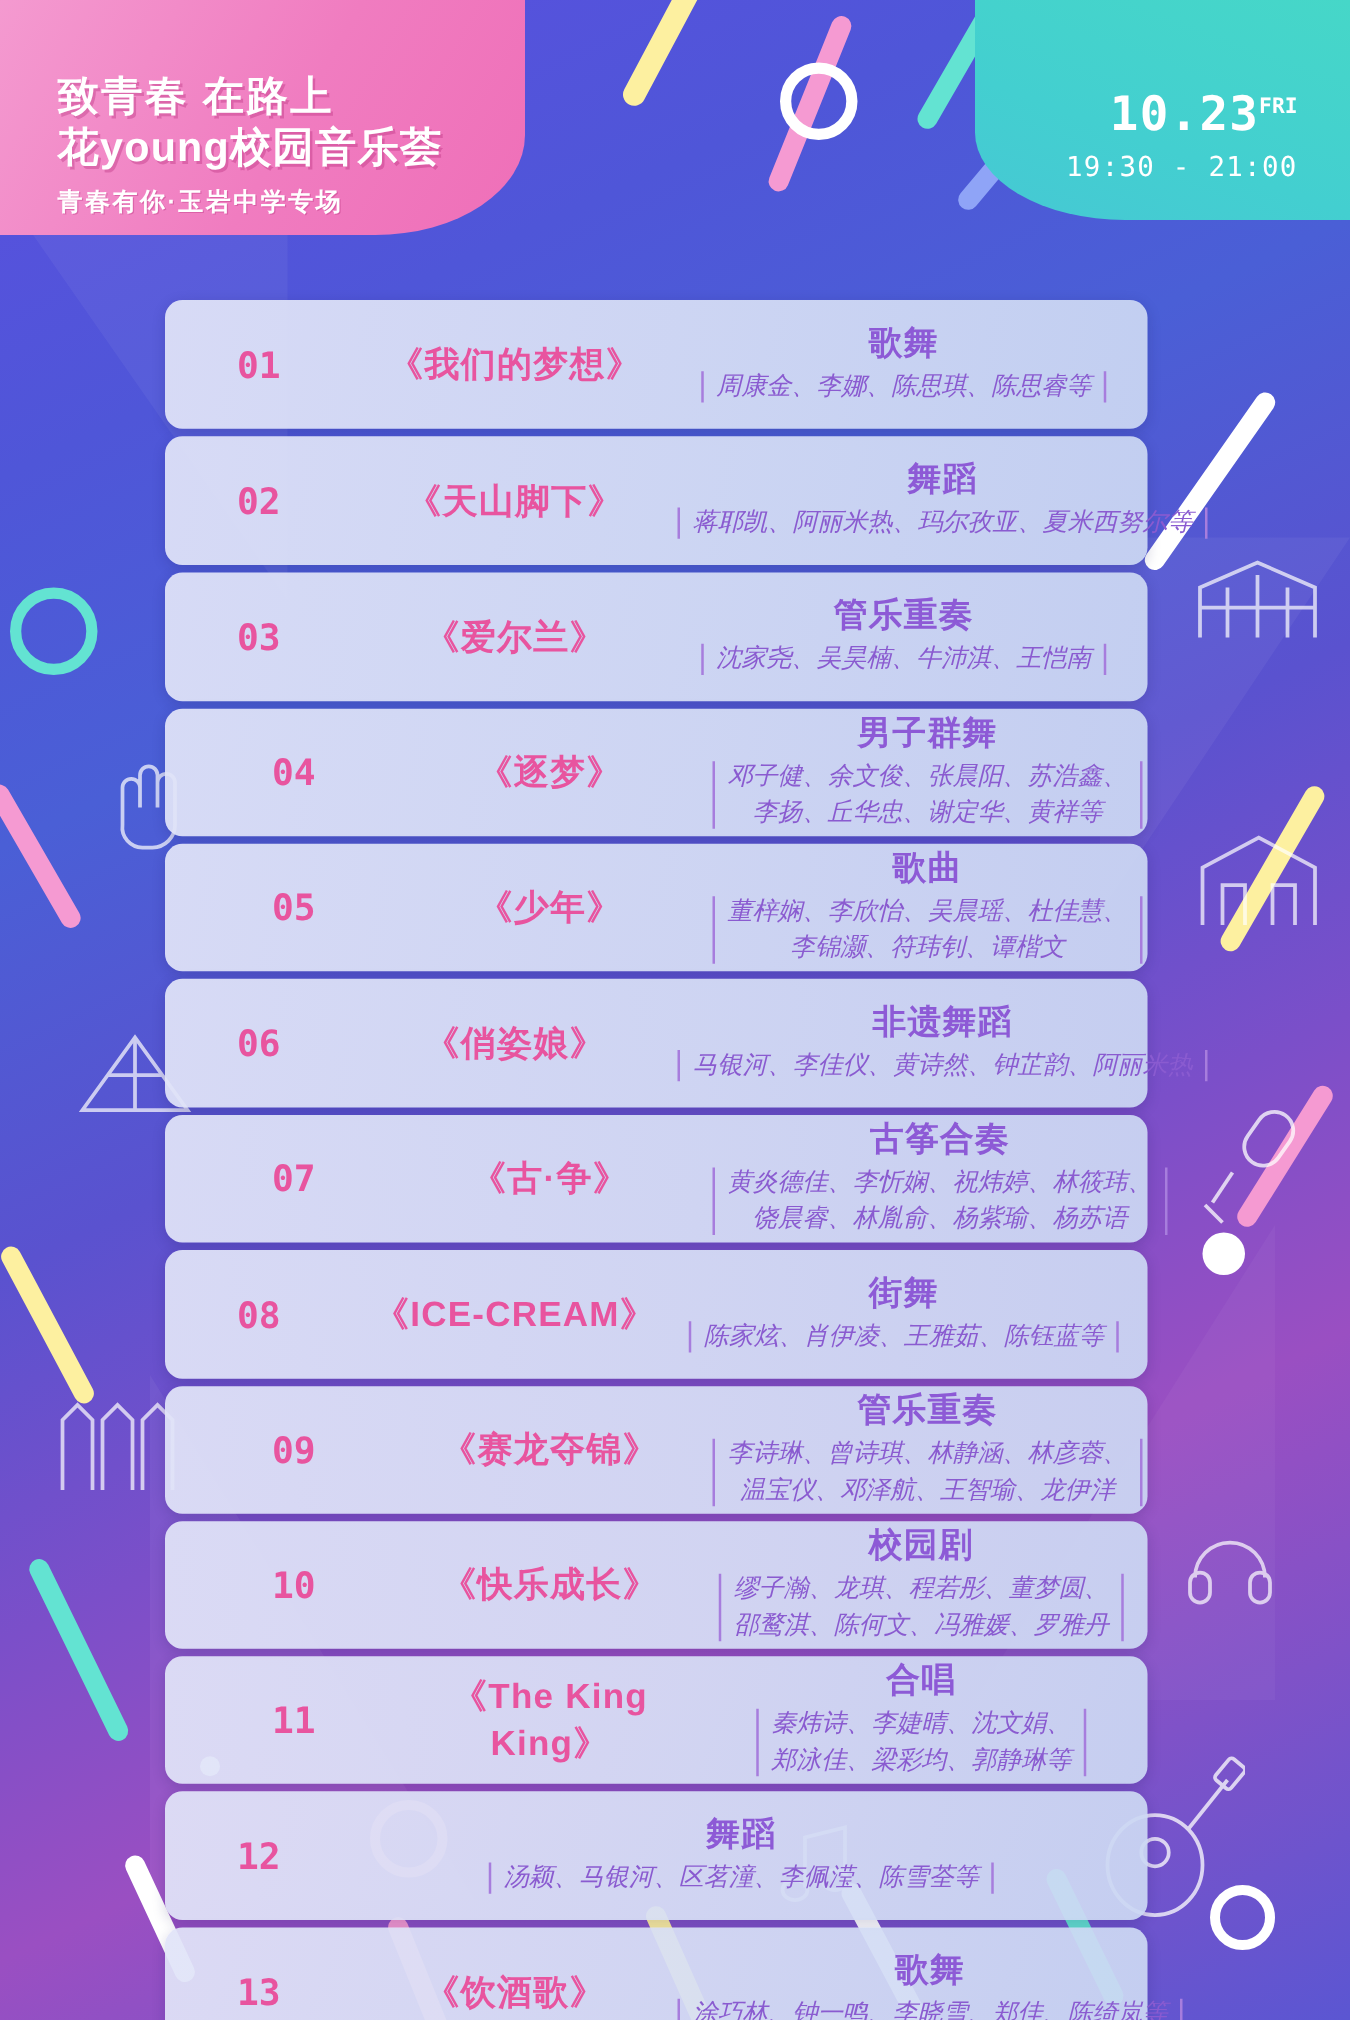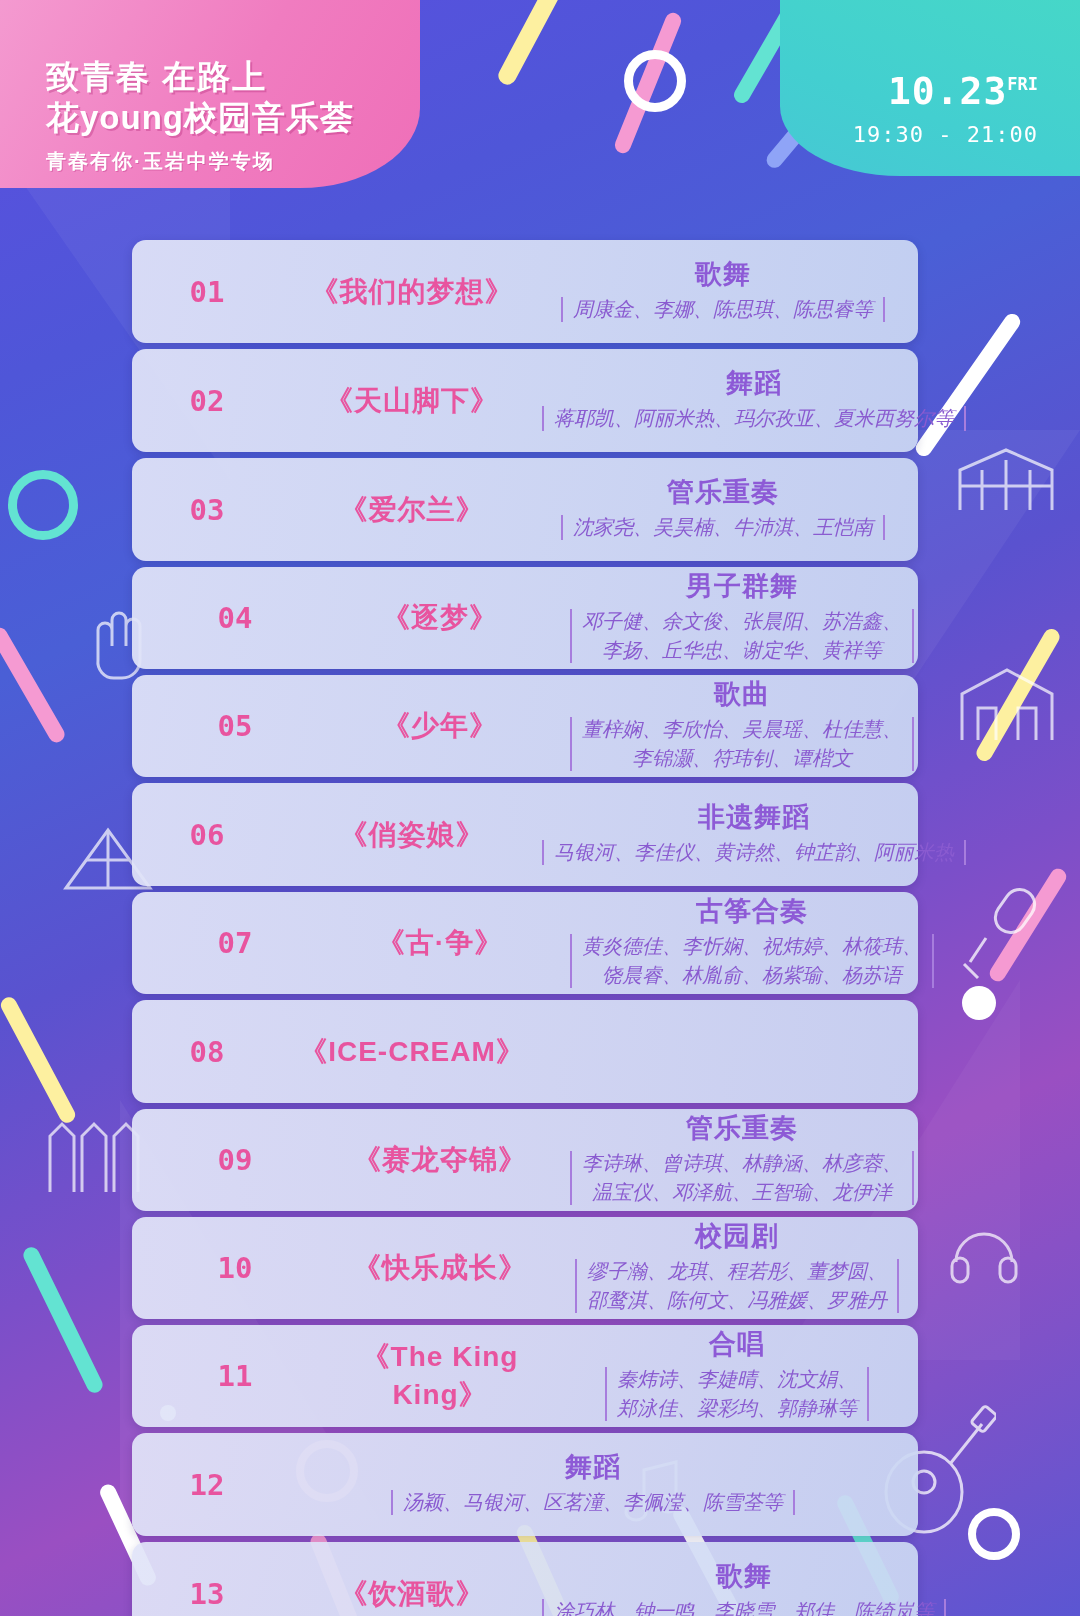--- a/index.html
+++ b/index.html
@@ -361,20 +361,26 @@
         <div class="performers">
           <span class="ln">黄炎德佳、李忻娴、祝炜婷、林筱玮、</span>
           <span class="ln">饶晨睿、林胤俞、杨紫瑜、杨苏语</span>
         </div>
       </div>
     </div>
 
     <div class="row h1">
       <div class="num">08</div>
       <div class="name">《ICE-CREAM》</div>
+      <div class="right">
+        <div class="kind">街舞</div>
+        <div class="performers">
+          <span class="ln">陈家炫、肖伊凌、王雅茹、陈钰蓝等</span>
+        </div>
+      </div>
     </div>
 
     <div class="row h2">
       <div class="num">09</div>
       <div class="name">《赛龙夺锦》</div>
       <div class="right">
         <div class="kind">管乐重奏</div>
         <div class="performers">
           <span class="ln">李诗琳、曾诗琪、林静涵、林彦蓉、</span>
           <span class="ln">温宝仪、邓泽航、王智瑜、龙伊洋</span>

